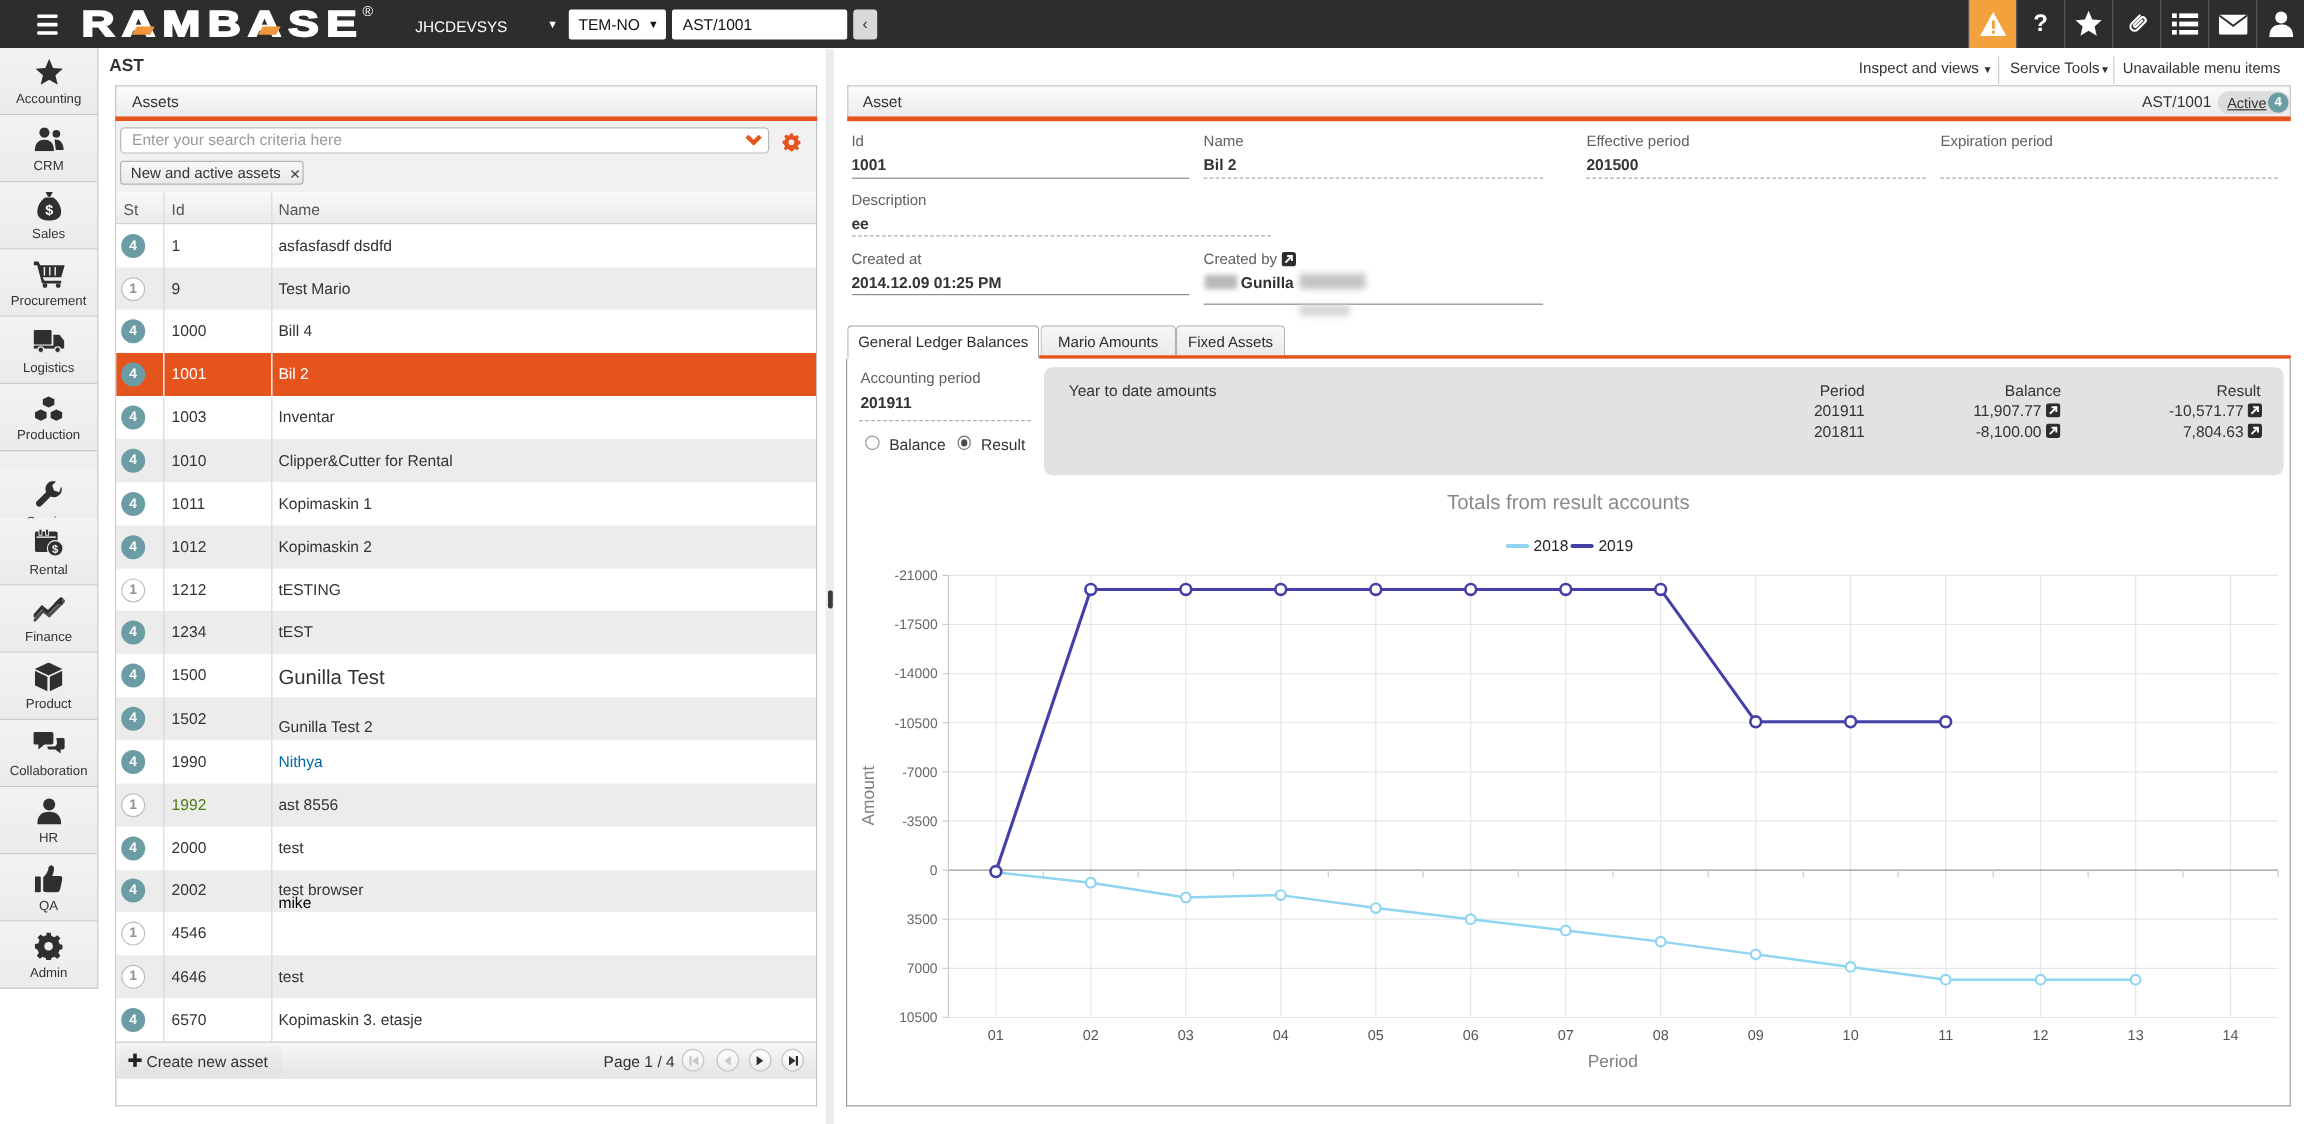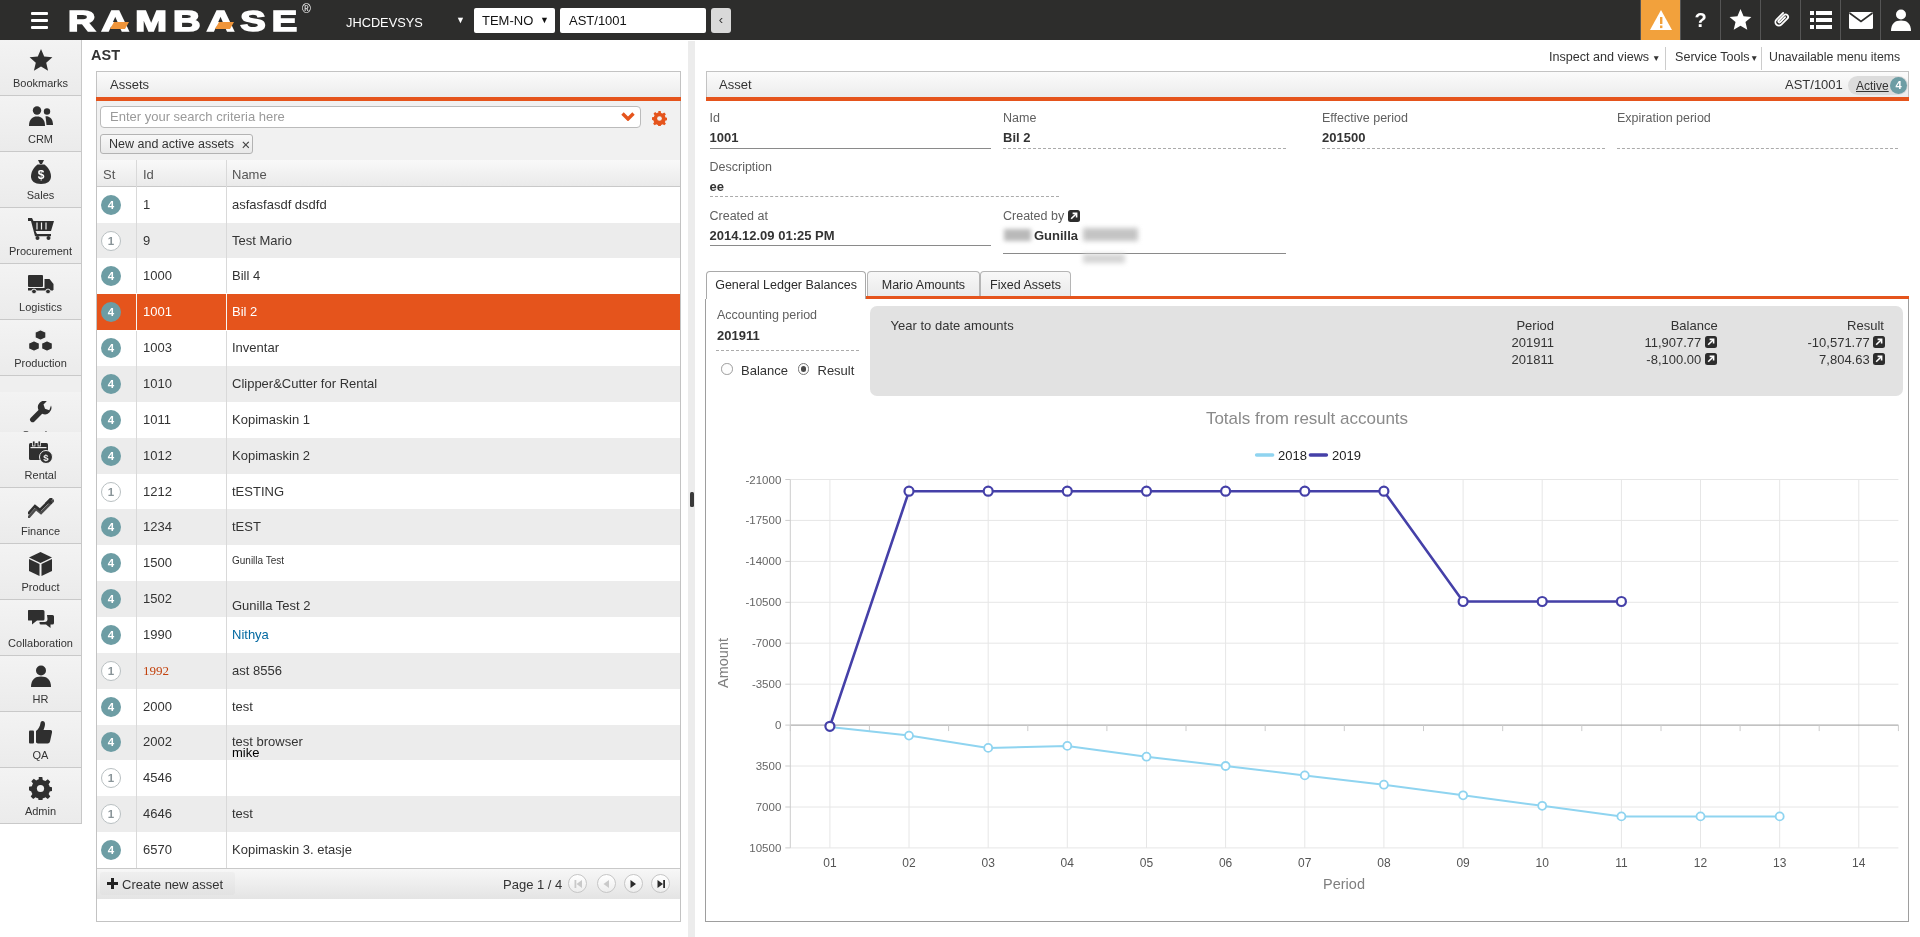--- a/index.html
+++ b/index.html
@@ -72,21 +72,21 @@
       <path d="M0 22 C0 14.5 4 11.5 10 11.5 C16 11.5 20 14.5 20 22 Z" fill="#fff"></path>
     </svg>
   </div>
 <div class="ab" style="left:0;top:40px;width:82px;height:784px;background:#efefef;border-right:1px solid #c8c8c8;"></div>
 <div class="ab" style="left:0;top:40.0px;width:81px;height:56.00px;border-bottom:1px solid #c9c9c9;background:linear-gradient(#f3f3f3,#ebebeb);text-align:center;">
     <div style="position:absolute;left:0;right:0;top:8px;height:24px;display:flex;align-items:center;justify-content:center;">
       <svg width="24" height="23" viewBox="0 0 24 23">
         <path d="M12 0l3.2 7.6 8.2.7-6.2 5.4 1.9 8-7.1-4.3-7.1 4.3 1.9-8L.6 8.3l8.2-.7z" fill="#2f2f2f"></path>
       </svg>
     </div>
-    <div style="position:absolute;left:0;right:0;top:37px;font-size:11px;color:#333;">Bookmarks</div>
+    <div style="position:absolute;left:0;right:0;top:37px;font-size:11px;color:#333;">Accounting</div>
   </div>
 <div class="ab" style="left:0;top:96.0px;width:81px;height:56.00px;border-bottom:1px solid #c9c9c9;background:linear-gradient(#f3f3f3,#ebebeb);text-align:center;">
     <div style="position:absolute;left:0;right:0;top:8px;height:24px;display:flex;align-items:center;justify-content:center;">
       <svg width="26" height="20" viewBox="0 0 26 20">
         <circle cx="9" cy="4.5" r="4.2" fill="#2f2f2f"></circle>
         <path d="M1 20 C1 13 4.5 10.5 9 10.5 C13.5 10.5 17 13 17 20 Z" fill="#2f2f2f"></path>
         <circle cx="19" cy="5.5" r="3.2" fill="#2f2f2f"></circle>
         <path d="M17.5 10.2 C21.5 10 25 12.5 25 19 L18.5 19" fill="#2f2f2f"></path>
       </svg>
     </div>
@@ -276,32 +276,32 @@
 <div class="ab" style="left:101px;top:481.53px;width:20px;height:20px;border-radius:50%;background:#fff;border:1px solid #b9c0c2;color:#8a9599;font-size:11.5px;font-weight:bold;text-align:center;line-height:18px;">1</div>
 <div class="ab" style="left:143px;top:483.53px;font-size:13px;color:#333;">1212</div>
 <div class="ab" style="left:232px;top:483.53px;font-size:13px;color:#333;">tESTING</div>
 <div class="ab" style="left:97px;top:509.45px;width:583px;height:35.85px;background:#ececec;"></div>
 <div class="ab" style="left:101px;top:517.38px;width:20px;height:20px;border-radius:50%;background:#6d9da4;color:#fff;font-size:11.5px;font-weight:bold;text-align:center;line-height:20px;">4</div>
 <div class="ab" style="left:143px;top:519.38px;font-size:13px;color:#333;">1234</div>
 <div class="ab" style="left:232px;top:519.38px;font-size:13px;color:#333;">tEST</div>
 <div class="ab" style="left:97px;top:545.30px;width:583px;height:35.85px;background:#fff;"></div>
 <div class="ab" style="left:101px;top:553.23px;width:20px;height:20px;border-radius:50%;background:#6d9da4;color:#fff;font-size:11.5px;font-weight:bold;text-align:center;line-height:20px;">4</div>
 <div class="ab" style="left:143px;top:555.23px;font-size:13px;color:#333;">1500</div>
-<div class="ab" style="left:232px;top:555.23px;font-size:10px;color:#333;">Gunilla Test</div>
+<div class="ab" style="left:232px;top:555.23px;font-size:17px;color:#333;">Gunilla Test</div>
 <div class="ab" style="left:97px;top:581.15px;width:583px;height:35.85px;background:#ececec;"></div>
 <div class="ab" style="left:101px;top:589.08px;width:20px;height:20px;border-radius:50%;background:#6d9da4;color:#fff;font-size:11.5px;font-weight:bold;text-align:center;line-height:20px;">4</div>
 <div class="ab" style="left:143px;top:591.08px;font-size:13px;color:#333;">1502</div>
 <div class="ab" style="left:232px;top:598px;font-size:13px;color:#333;">Gunilla Test 2</div>
 <div class="ab" style="left:97px;top:617.00px;width:583px;height:35.85px;background:#fff;"></div>
 <div class="ab" style="left:101px;top:624.93px;width:20px;height:20px;border-radius:50%;background:#6d9da4;color:#fff;font-size:11.5px;font-weight:bold;text-align:center;line-height:20px;">4</div>
 <div class="ab" style="left:143px;top:626.93px;font-size:13px;color:#333;">1990</div>
 <div class="ab" style="left:232px;top:626.93px;font-size:13px;color:#0369a1;">Nithya</div>
 <div class="ab" style="left:97px;top:652.85px;width:583px;height:35.85px;background:#ececec;"></div>
 <div class="ab" style="left:101px;top:660.78px;width:20px;height:20px;border-radius:50%;background:#fff;border:1px solid #b9c0c2;color:#8a9599;font-size:11.5px;font-weight:bold;text-align:center;line-height:18px;">1</div>
-<div class="ab" style="left:143px;top:662.78px;font-size:13px;color:#c2410c;font-family:Liberation Serif, serif;">1992</div>
+<div class="ab" style="left:143px;top:662.78px;font-size:13px;color:#4d7c0f;">1992</div>
 <div class="ab" style="left:232px;top:662.78px;font-size:13px;color:#333;">ast 8556</div>
 <div class="ab" style="left:97px;top:688.70px;width:583px;height:35.85px;background:#fff;"></div>
 <div class="ab" style="left:101px;top:696.63px;width:20px;height:20px;border-radius:50%;background:#6d9da4;color:#fff;font-size:11.5px;font-weight:bold;text-align:center;line-height:20px;">4</div>
 <div class="ab" style="left:143px;top:698.63px;font-size:13px;color:#333;">2000</div>
 <div class="ab" style="left:232px;top:698.63px;font-size:13px;color:#333;">test</div>
 <div class="ab" style="left:97px;top:724.55px;width:583px;height:35.85px;background:#ececec;"></div>
 <div class="ab" style="left:101px;top:732.48px;width:20px;height:20px;border-radius:50%;background:#6d9da4;color:#fff;font-size:11.5px;font-weight:bold;text-align:center;line-height:20px;">4</div>
 <div class="ab" style="left:143px;top:734.48px;font-size:13px;color:#333;">2002</div>
 <div class="ab" style="left:232px;top:734.48px;font-size:13px;color:#333;">test browser</div>
 <div class="ab" style="left:97px;top:760.40px;width:583px;height:35.85px;background:#fff;"></div>

